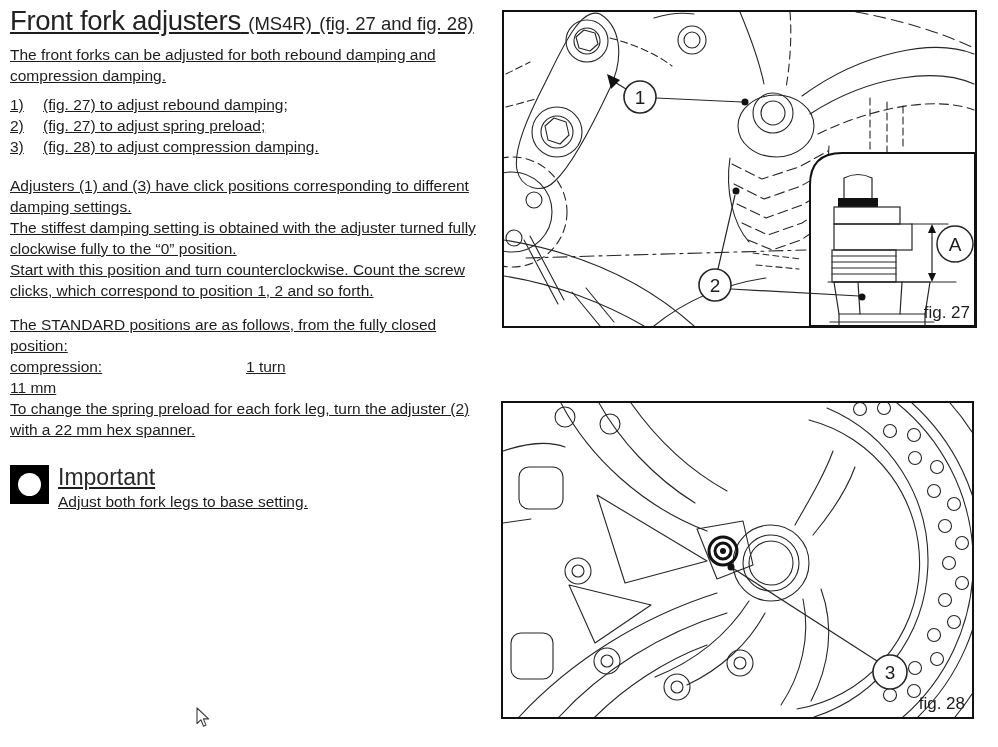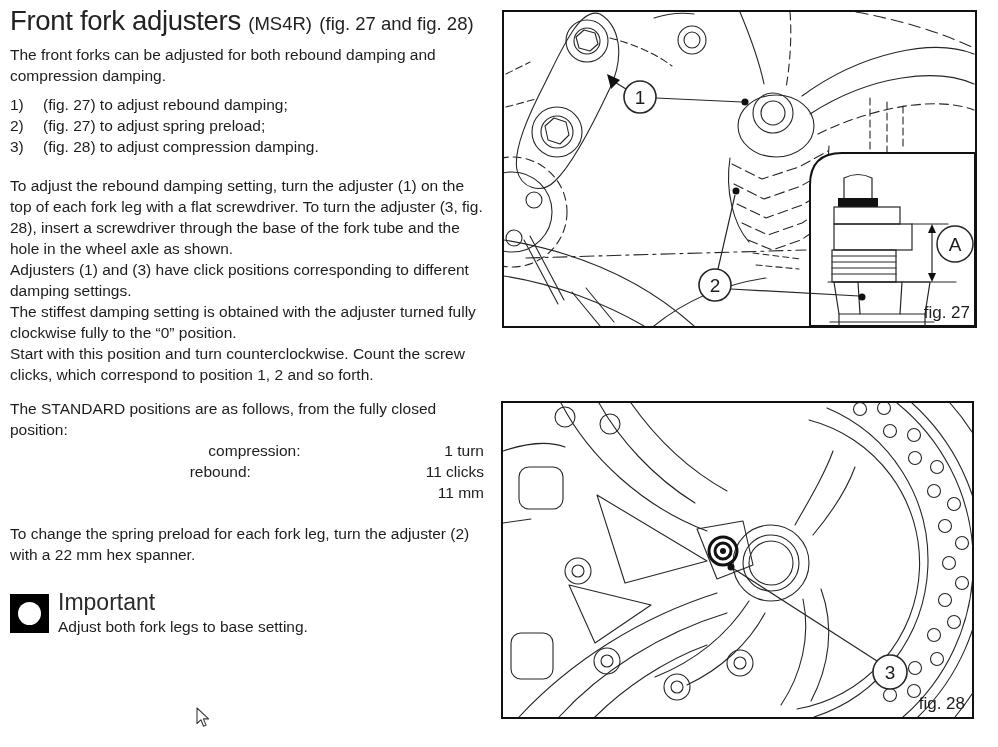--- a/index.html
+++ b/index.html
@@ -1,32 +1,32 @@
 <!DOCTYPE html>
 <html><head>
 <meta charset="utf-8">
 <style>
   html,body { margin:0; padding:0; background:#ffffff; }
   .page {
     position:relative; width:998px; height:747px; background:#ffffff;
     font-family:"Liberation Sans", sans-serif; color:#1d1d1d; overflow:hidden;
   }
-  .text-col { position:absolute; left:10px; top:5px; width:474px; font-size:15.5px; line-height:21px; }
+  .text-col { position:absolute; left:10px; top:5px; width:474px; font-size:15.5px; line-height:21px;text-decoration:underline; }
   h1 { margin:0 0 4px 0; font-size:27.5px; font-weight:400; line-height:32px; color:#222; letter-spacing:-0.3px; }
   .title-note { font-size:18.5px; letter-spacing:0; }
   .block { margin:0; }
   .adjuster-list { margin-top:8px; }
   .li-row { display:flex; }
   .li-num { width:33px; flex:0 0 33px; }
   .body-blocks { margin-top:18px; }
   .standard-block { margin-top:13px; }
-  .std-row { display:flex;justify-content:flex-end; }
+  .std-row { display:flex; }
   .std-label { width:236px; flex:0 0 236px; }
-  .preload-block { margin-top:20px; }
-  .important-block { margin-top:25px; display:flex; align-items:center; }
+  .preload-block { }
+  .important-block { margin-top:25px; display:flex; align-items:flex-start; }
   .imp-icon { width:39px; height:39px; background:#000; flex:0 0 39px; position:relative; }
   .imp-dot { position:absolute; left:8px; top:8px; width:23px; height:23px; border-radius:50%; background:#fff; }
   .imp-body { margin-left:9px; }
   .imp-heading { font-size:23px; line-height:24px; color:#2a2a2a; }
   .imp-text { margin-top:2px; }
   .figure-box { position:absolute; border:2px solid #111; background:#fff; }
   .fig27 { left:502px; top:10px;  width:471px; height:314px; }
   .fig28 { left:501px; top:401px; width:469px; height:314px; }
   .figure-box svg { display:block; width:100%; height:100%; }
   svg text { fill:#1d1d1d; stroke:none; font-family:"Liberation Sans", sans-serif; }
@@ -55,35 +55,30 @@
         <span class="li-num">2)</span>
         <span>(fig. 27) to adjust spring preload;</span>
       </div>
       <div class="li-row">
         <span class="li-num">3)</span>
         <span>(fig. 28) to adjust compression damping.</span>
       </div>
     </div>
 
     <div class="body-blocks">
-      <div class="block">To adjust the rebound damping setting, turn the adjuster (1) on the top of each fork leg with a flat screwdriver. To turn the adjuster (3, fig. 28), insert a screwdriver through the base of the fork tube and the hole in the wheel axle as shown.</div>
       <div class="block">Adjusters (1) and (3) have click positions corresponding to different damping settings.</div>
       <div class="block">The stiffest damping setting is obtained with the adjuster turned fully clockwise fully to the “0” position.</div>
       <div class="block">Start with this position and turn counterclockwise. Count the screw clicks, which correspond to position 1, 2 and so forth.</div>
     </div>
 
     <div class="standard-block">
       <div class="block">The STANDARD positions are as follows, from the fully closed position:</div>
       <div class="std-row">
         <span class="std-label">compression:</span>
         <span>1 turn</span>
-      </div>
-      <div class="std-row">
-        <span class="std-label">rebound:</span>
-        <span>11 clicks</span>
       </div>
       <div class="std-row">
         <span>11 mm</span>
       </div>
     </div>
 
     <div class="preload-block block">To change the spring preload for each fork leg, turn the adjuster (2) with a 22 mm hex spanner.</div>
 
     <div class="important-block">
       <div class="imp-icon">

